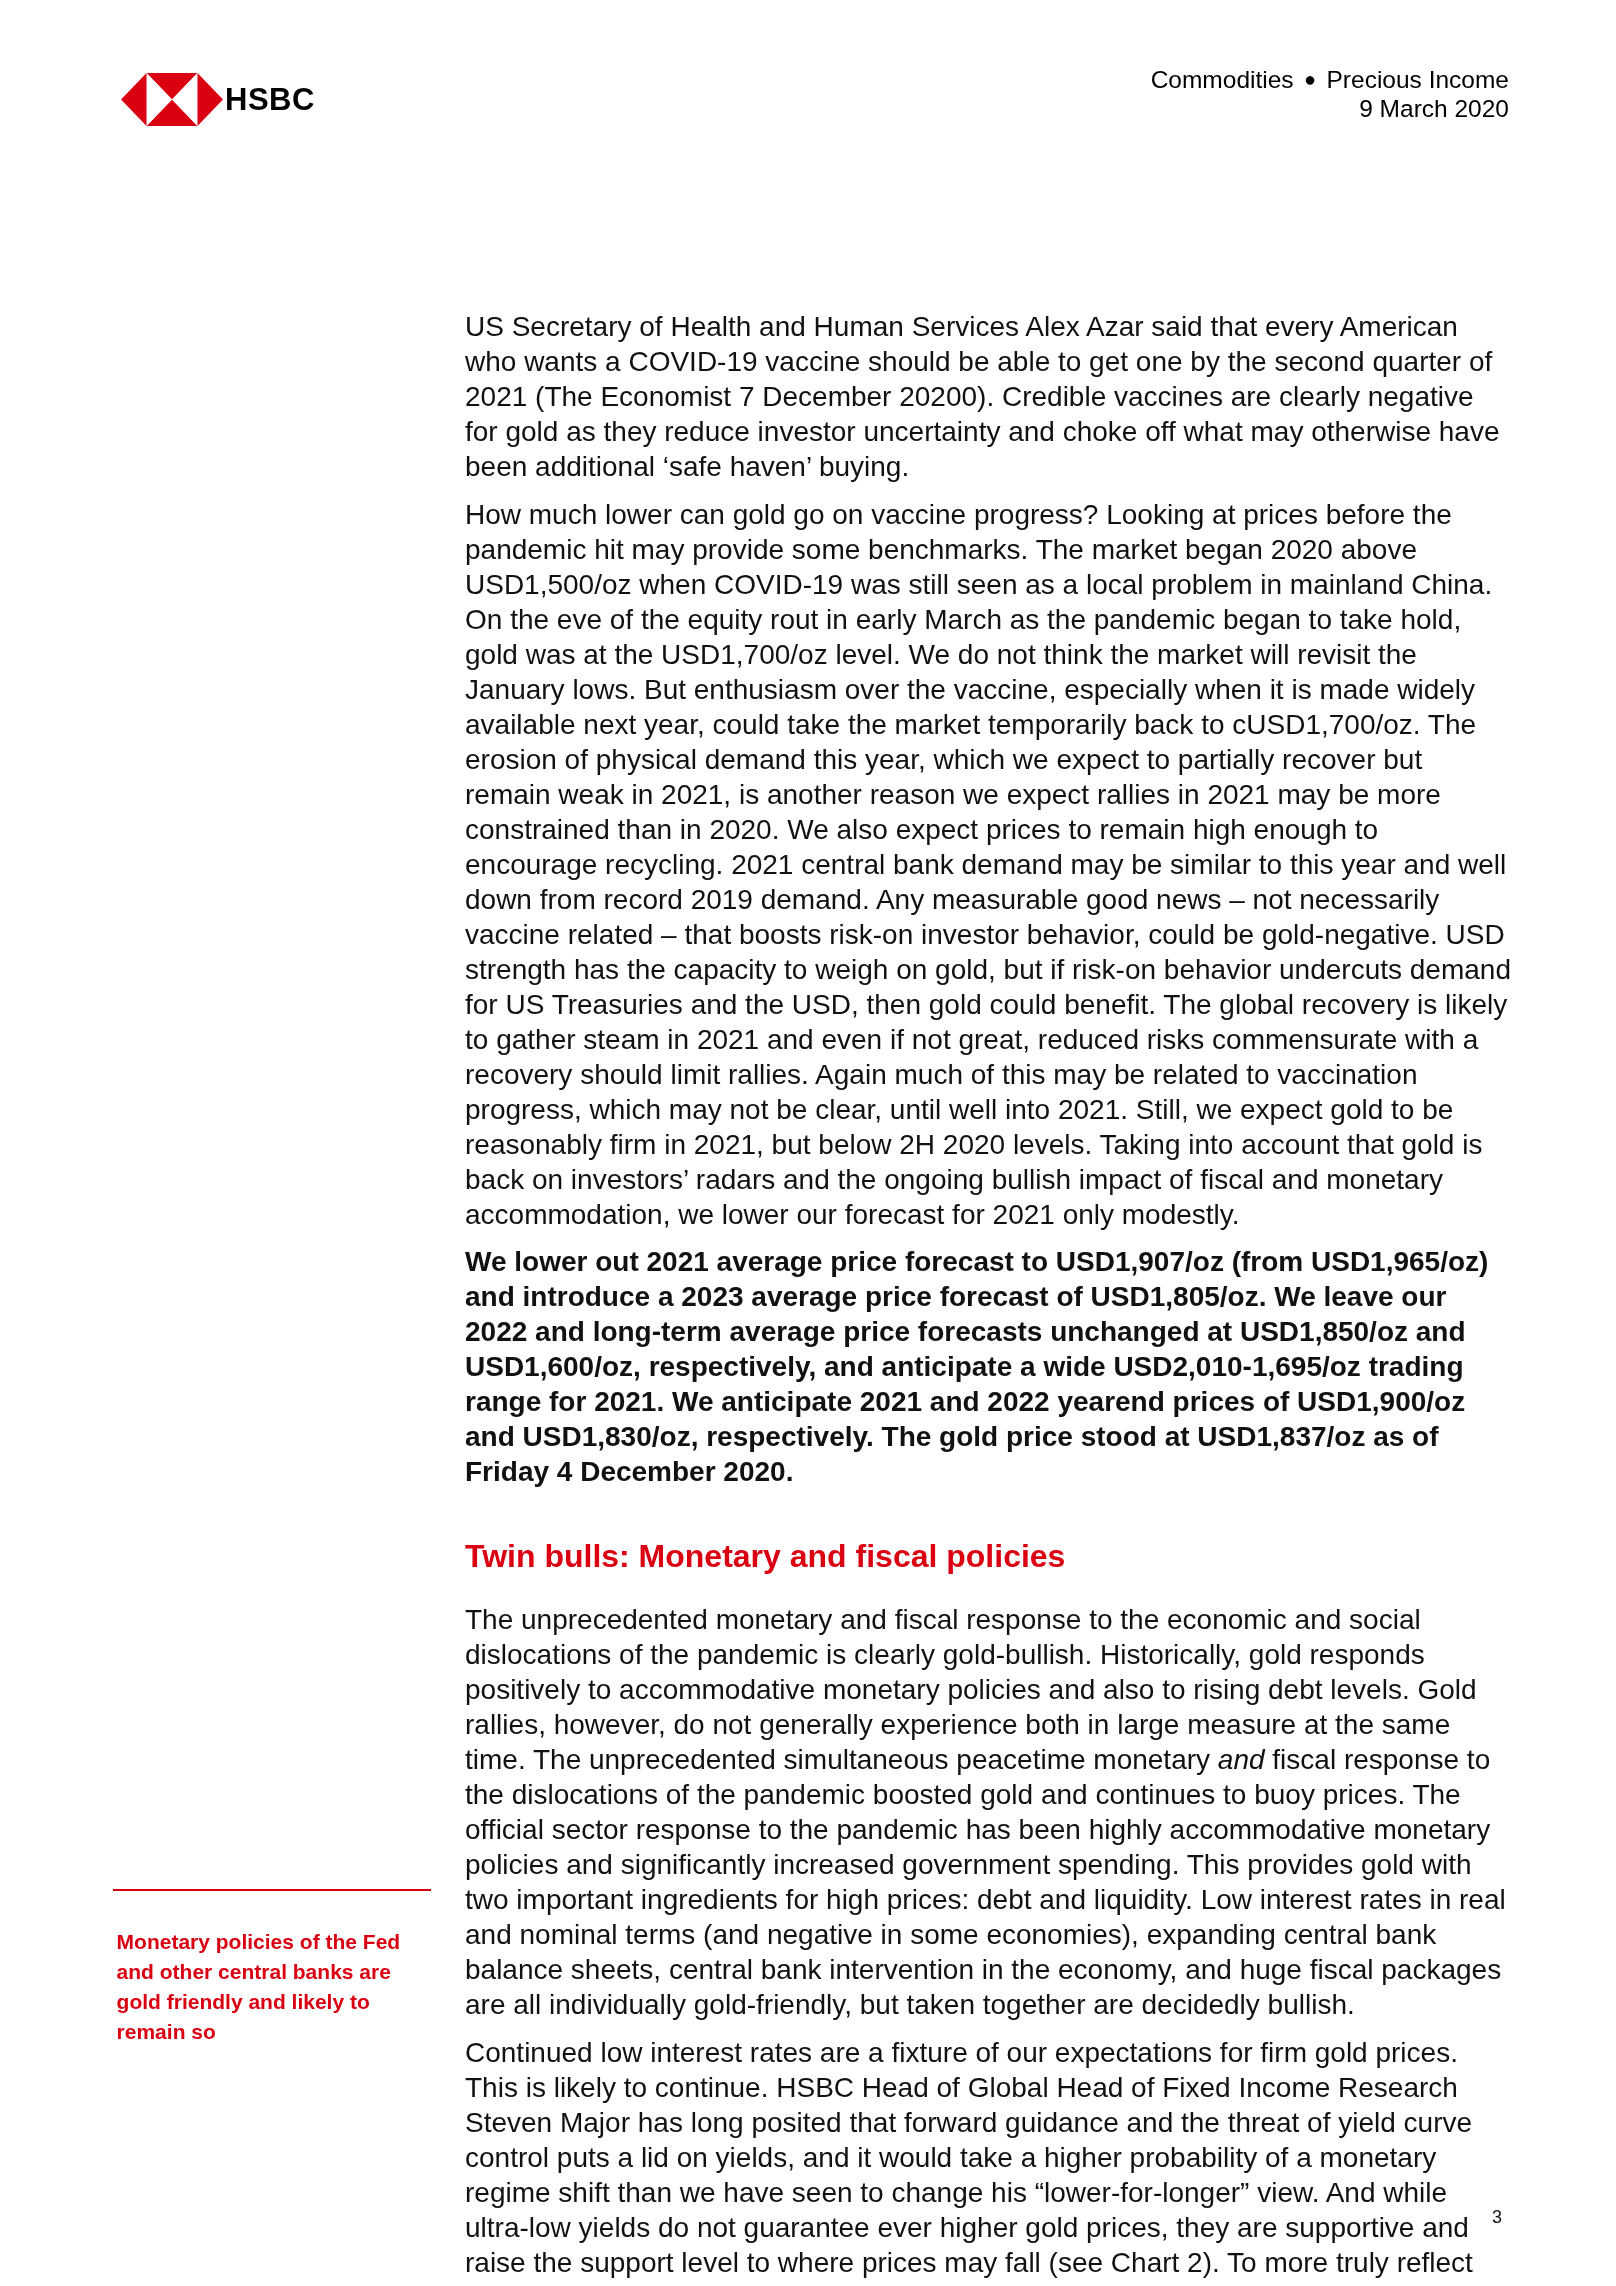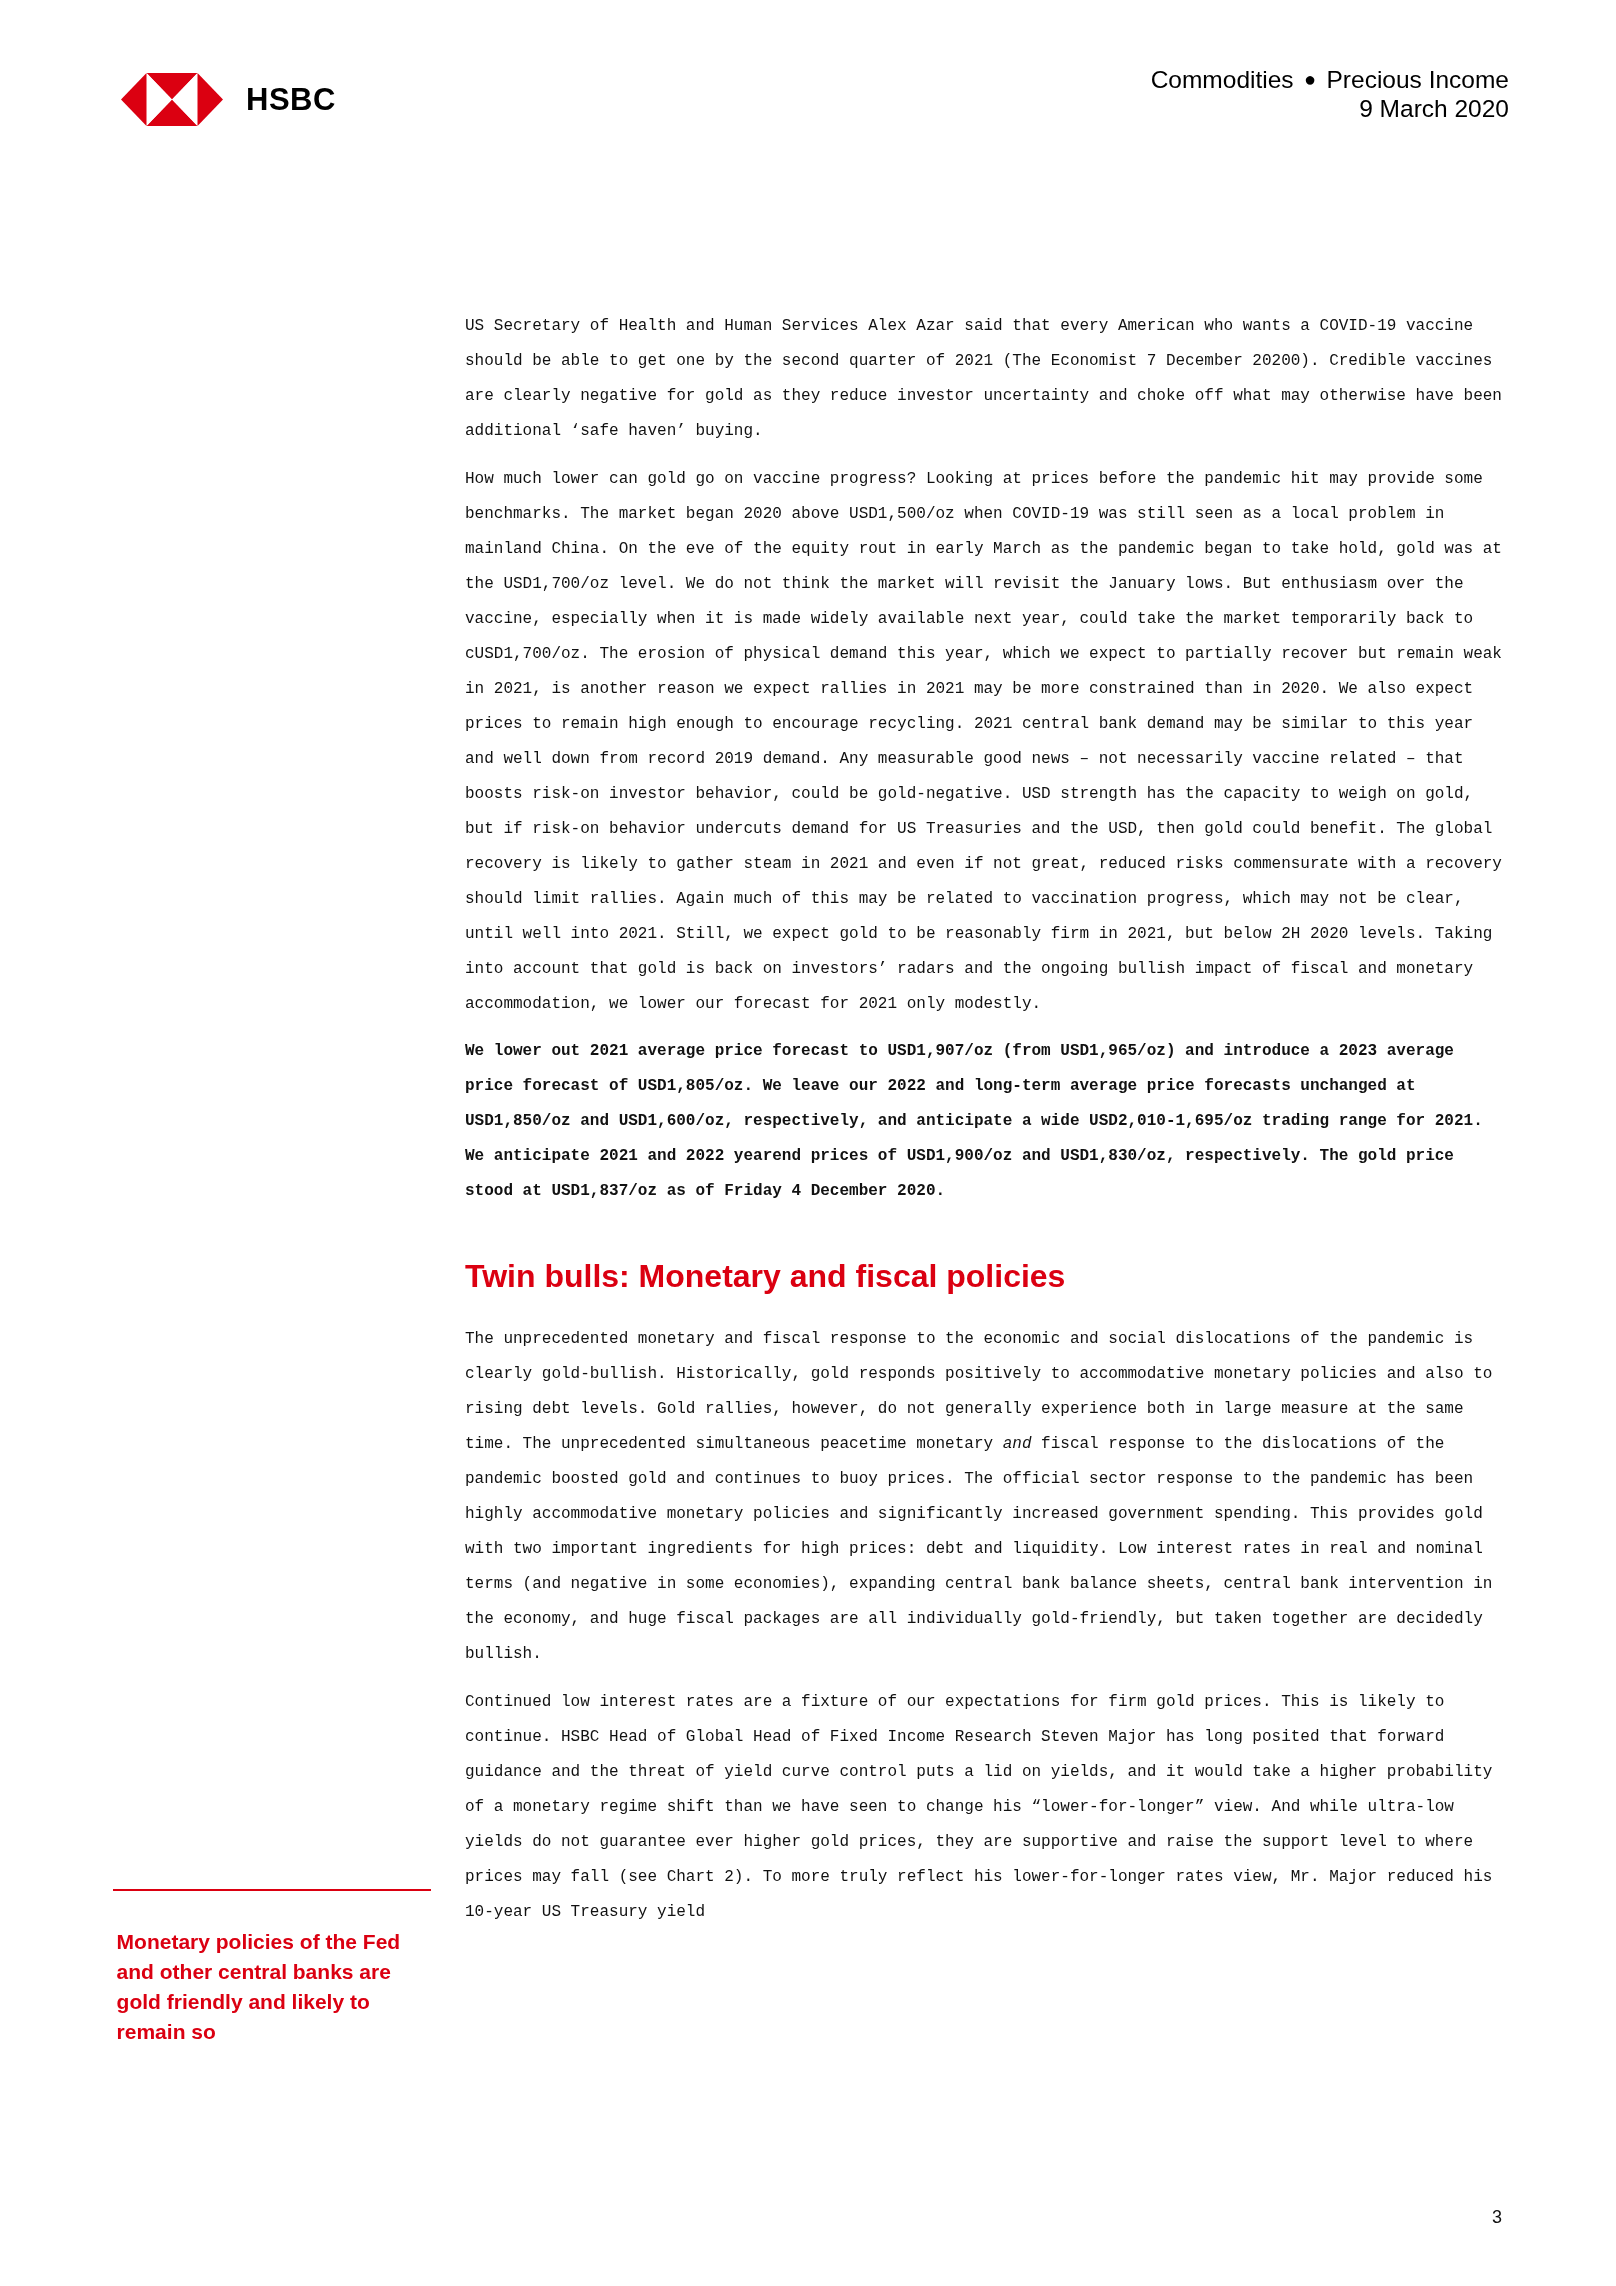--- a/index.html
+++ b/index.html
@@ -1,27 +1,27 @@
 <!DOCTYPE html>
 <html style="font-size:14.5px"><head>
 <meta charset="utf-8">
 <style>
   html, body { margin: 0; padding: 0; background: #ffffff; }
   body { width: 1616px; height: 2287px; position: relative; overflow: hidden;
          font-family: "Liberation Sans", sans-serif; color: #111111; }
   .logo { position: absolute; left: 121px; top: 73px; display: flex; align-items: center; }
   .logo svg { display: block; }
   .logo-text { font-family: "Liberation Sans", sans-serif; font-weight: bold; font-size: 31px;
-               letter-spacing: 0.5px; margin-left: 23px; color: #000; }
+               letter-spacing: 0.5px; margin-left: 2px; color: #000; }
   .header-right { position: absolute; right: 107px; top: 65px; text-align: right;
                   font-size: 24.5px; line-height: 29px; color: #000; }
   .header-right .section { font-weight: normal; margin-left: 8px; }
   .header-right .dot { font-size: 20px; vertical-align: 1.8px; margin: 0 3.6px; }
   .main { position: absolute; left: 465px; top: 309px; width: 1046px; }
-  p.body { margin: 0 0 12.7px 0; font-size: 16px; line-height: 35px; color: #111; font-family: Liberation Mono, monospace; }
+  p.body { margin: 0 0 12.7px 0; font-size: 28px; line-height: 35px; color: #111; }
   p.body.bold { font-weight: bold; }
   h2.section-title { color: #db0011; font-size: 32px; font-weight: bold; margin: 49px 0 28px 0;
                      line-height: 36px; }
   .sidenote { position: absolute; left: 113px; top: 1889px; width: 318px; }
   .sidenote .rule { height: 1.8px; background: #db0011; width: 318px; margin-bottom: 9px; }
   .sidenote .text { color: #db0011; font-weight: bold; font-size: 21px; line-height: 30px;
                     padding-left: 3.6px; margin-top: 36px; }
   .page-number { position: absolute; left: 1492px; top: 2207px; font-size: 18px; color: #111; }
 </style>
 </head>

